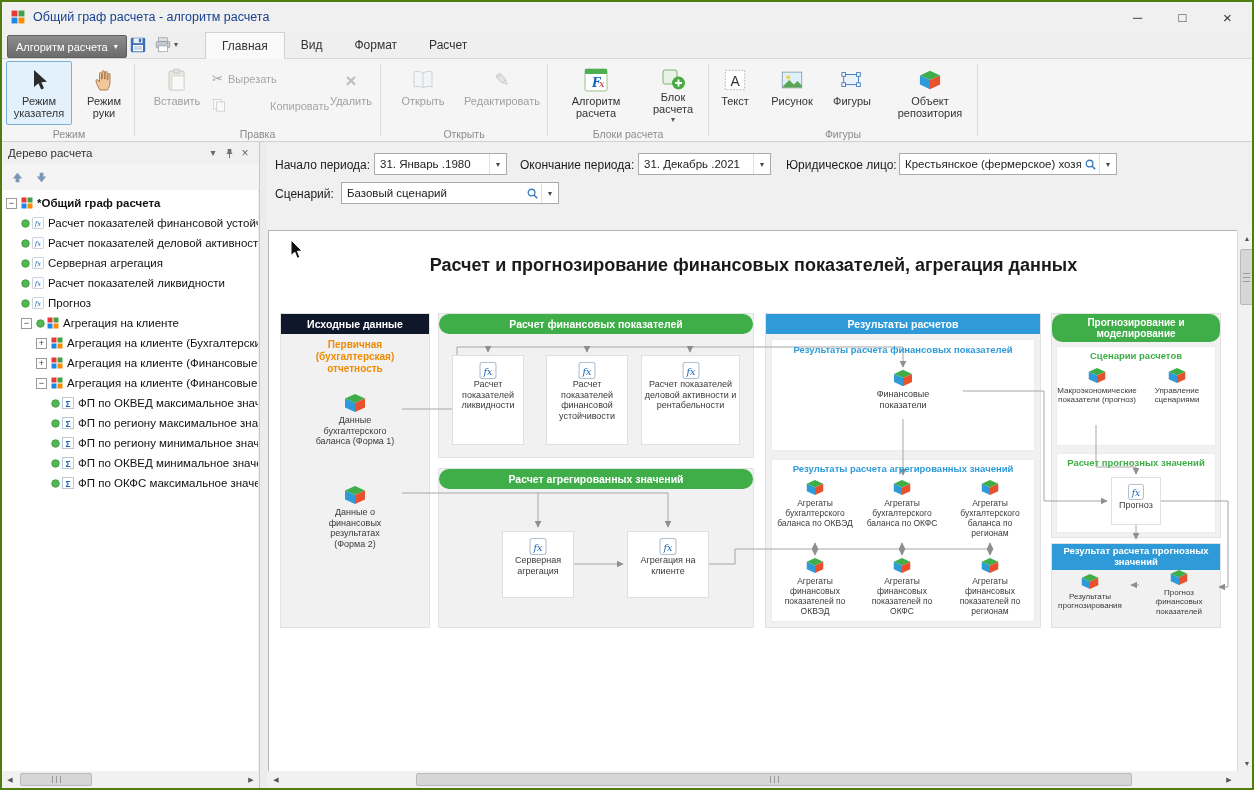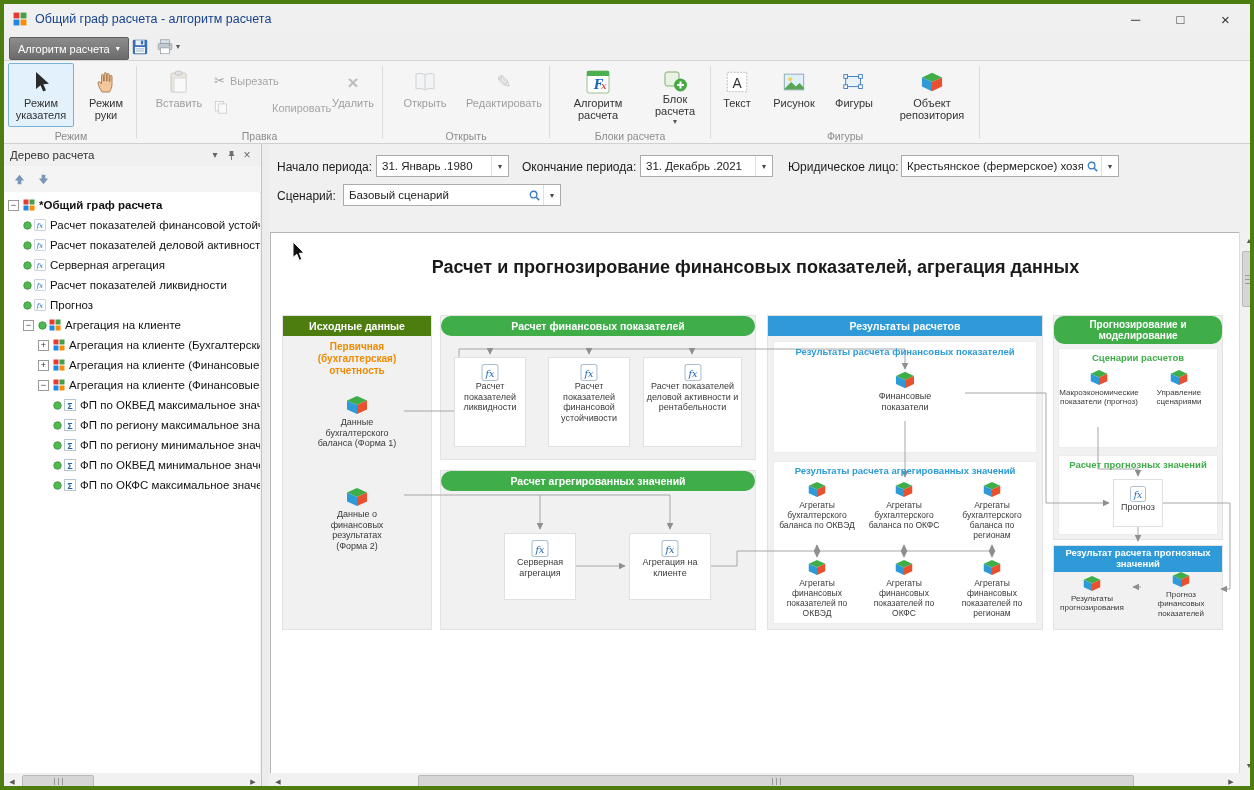--- a/index.html
+++ b/index.html
@@ -1,17 +1,17 @@
 <!DOCTYPE html>
 <html><head>
 <meta charset="utf-8">
 <style>
   html,body{margin:0;padding:0;}
   body{font-family:"Liberation Sans",sans-serif;-webkit-font-smoothing:antialiased;}
-  .window{position:relative;width:1254px;height:790px;background:#f0f0f0;border:4px solid #4d7c0f;box-sizing:border-box;overflow:hidden;font-size:12px;color:#222;}
+  .window{position:relative;width:1254px;height:790px;background:#f0f0f0;border:2px solid #4d7c0f;box-sizing:border-box;overflow:hidden;font-size:12px;color:#222;}
   
   .titlebar{position:absolute;left:0;top:0;width:100%;height:30px;background:#f0f0f0;display:flex;align-items:center;}
   .titlebar .title{color:#16418e;font-size:12.5px;margin-left:8px;}
   .appicon{margin-left:9px;line-height:0;}
   .winbtns{position:absolute;right:2px;top:0;height:30px;display:flex;}
   .winbtn{width:45px;height:30px;display:flex;align-items:center;justify-content:center;color:#333;font-size:13px;cursor:default;}
   
   .tabrow{position:absolute;left:0;top:30px;width:100%;height:27px;background:#efefef;border-bottom:1px solid #d6d6d6;box-sizing:border-box;}
   .appbtn{position:absolute;left:5px;top:3px;height:21px;padding:0 8px;background:linear-gradient(#8d8d8d,#6b6b6b);color:#fff;font-size:11px;border:1px solid #5f5f5f;border-radius:2px;display:flex;align-items:center;gap:6px;}
   .qat{position:absolute;top:4px;line-height:0;display:flex;align-items:center;}
@@ -51,21 +51,21 @@
   .flabel{position:absolute;font-size:12px;color:#1c1c1c;}
   .combo{position:absolute;height:22px;background:#fff;border:1px solid #ababab;box-sizing:border-box;display:flex;align-items:center;font-size:11.5px;color:#222;}
   .combo .ctext{flex:1;padding:0 5px;white-space:nowrap;overflow:hidden;}
   .combo .cbtn{width:16px;height:100%;display:flex;align-items:center;justify-content:center;font-size:8px;color:#444;border-left:1px solid #e0e0e0;}
   .combo .csearch{width:18px;height:100%;display:flex;align-items:center;justify-content:center;line-height:0;}
   
   .canvas{position:absolute;left:266px;top:228px;width:969px;height:540px;background:#fff;border:1px solid #b4b4b4;box-sizing:content-box;overflow:hidden;}
   .dg-title{position:absolute;left:0;top:24px;width:100%;text-align:center;font-size:18px;font-weight:bold;color:#1a1a1a;}
   .dg{position:absolute;background:#f1f1f2;border:1px solid #e2e2e2;box-sizing:border-box;}
   .dg-h{width:100%;color:#fff;font-weight:bold;font-size:10.5px;display:flex;align-items:center;justify-content:center;text-align:center;line-height:1.15;box-sizing:border-box;padding:0 4px;}
-  .h-orange{background:#4d7c0f;} .h-green{background:#3FAE49;border-radius:10px;} .h-blue{background:#2E9BD8;}
+  .h-orange{background:#0f172a;} .h-green{background:#3FAE49;border-radius:10px;} .h-blue{background:#2E9BD8;}
   .card{position:absolute;background:#fff;border:1px solid #ececec;box-sizing:border-box;}
   .sublbl{position:absolute;font-size:9.5px;font-weight:bold;text-align:center;line-height:1.2;}
   .c-orange{color:#F08A00;} .c-green{color:#3FAE49;} .c-blue{color:#2E9BD8;}
   .dnode{position:absolute;display:flex;flex-direction:column;align-items:center;font-size:9px;line-height:1.18;color:#3a3a3a;text-align:center;}
   .dnode .nlbl{margin-top:2px;}
   .dnode.f8 {font-size:8px;}
   .dnode.f85{font-size:8.5px;}
   .fxnode{position:absolute;background:#fff;border:1px solid #e0e0e0;display:flex;flex-direction:column;align-items:center;font-size:9px;line-height:1.18;color:#3a3a3a;text-align:center;padding-top:6px;box-sizing:border-box;}
   .wires{position:absolute;left:0;top:0;}
   .cursor{position:absolute;line-height:0;}
@@ -116,20 +116,34 @@
     </span>
     <span class="qat" style="left:152px;">
       <svg width="18" height="18" viewBox="0 0 20 20">
           <rect x="5" y="2" width="10" height="4" fill="#dde2e8" stroke="#8a9099" stroke-width=".7"></rect>
           <rect x="2.5" y="6" width="15" height="7" rx="1" fill="#c3cad2" stroke="#8a9099" stroke-width=".7"></rect>
           <rect x="5" y="11" width="10" height="6.5" fill="#fff" stroke="#8a9099" stroke-width=".7"></rect>
           <circle cx="15" cy="8" r=".9" fill="#6da34d"></circle>
         </svg>
       <span class="dda" style="margin-left:2px;">▾</span>
     </span>
+    <div class="tabs">
+      <div class="tab active">
+          <span>Главная</span>
+        </div>
+      <div class="tab">
+          <span>Вид</span>
+        </div>
+      <div class="tab">
+          <span>Формат</span>
+        </div>
+      <div class="tab">
+          <span>Расчет</span>
+        </div>
+    </div>
   </div>
 
   <div class="ribbon">
     <div class="rsep" style="left:132px;"></div>
       <div class="rsep" style="left:378px;"></div>
     <div class="rsep" style="left:545px;"></div>
       <div class="rsep" style="left:706px;"></div>
     <div class="rsep" style="left:975px;"></div>
 
     <div class="rbtn sel" style="left:4px;width:66px;">

